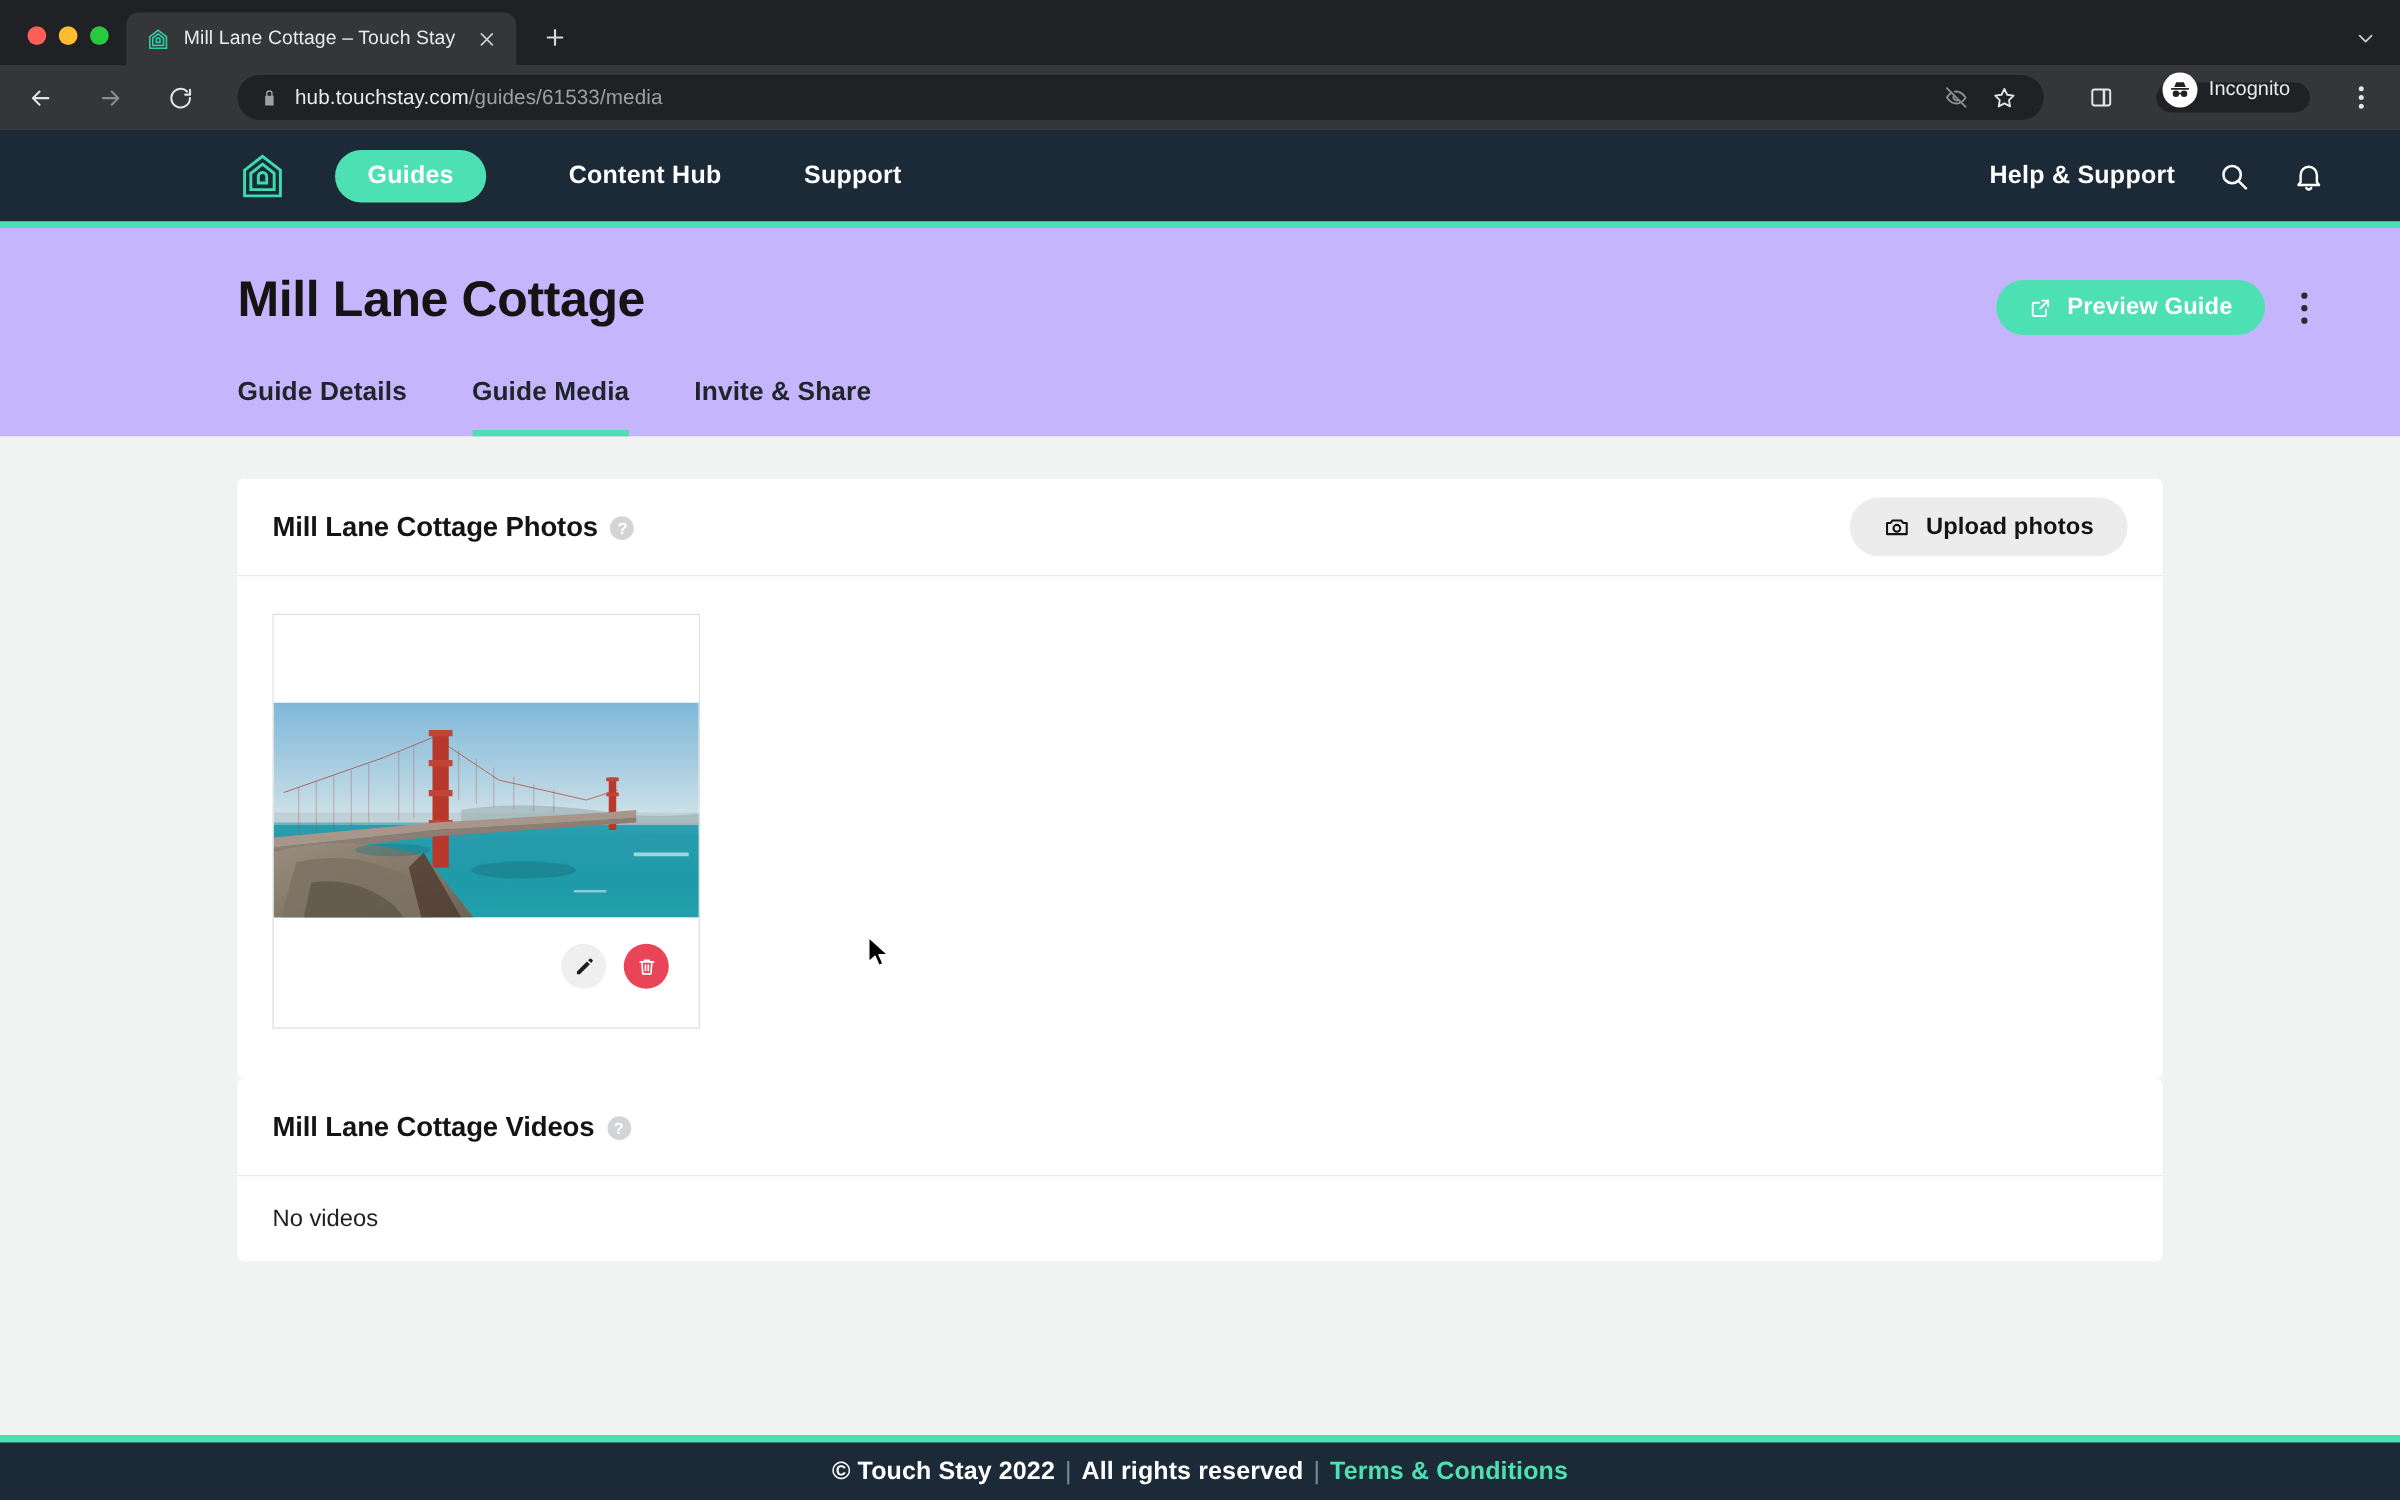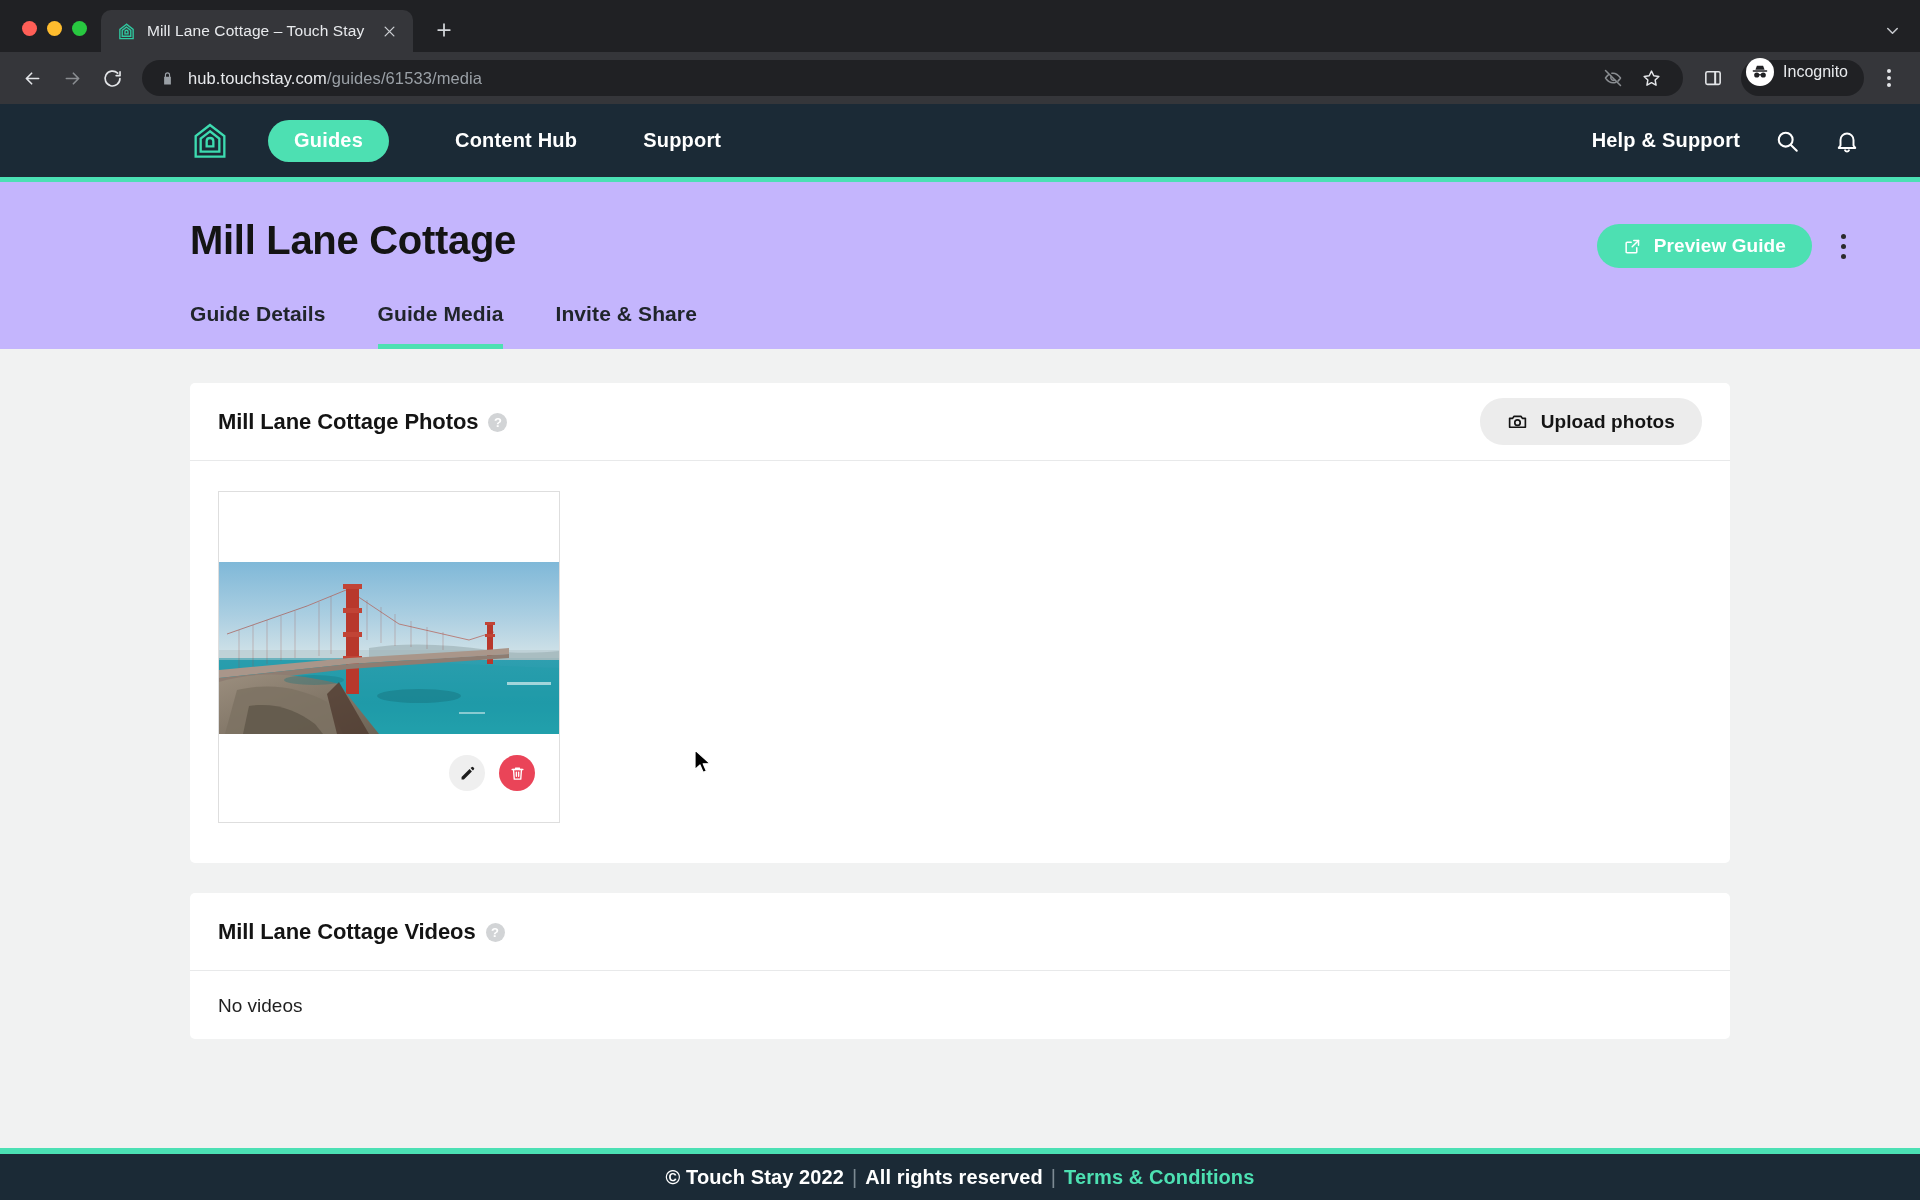--- a/index.html
+++ b/index.html
@@ -30,39 +30,39 @@
   }
   .tab-favicon { width: 19px; height: 19px; flex: 0 0 19px; display: block; }
   .tab-title { color: #e8eaed; font-size: 15.5px; white-space: nowrap; letter-spacing: .1px; }
   .tab-close { width: 20px; height: 20px; color: #cdd0d4; display: flex; align-items: center; justify-content: center; margin-left: 4px; }
   .newtab { width: 34px; height: 34px; margin: 0 0 5px 14px; display: flex; align-items: center; justify-content: center; color: #d3d6da; }
   .tabstrip-right { margin-left: auto; padding: 0 18px 12px 0; display: flex; align-items: center; }
   .chev-down { color: #c6c9cd; display: flex; }
 
   .toolbar {
     height: 52px; background: #35363a; display: flex; align-items: center;
-    padding: 0 14px; gap: 4px;
+    padding: 0 14px; gap: 20px;
   }
   .tb-btn {
     width: 36px; height: 36px; border-radius: 50%;
     display: flex; align-items: center; justify-content: center; color: #e3e5e8;
     flex: 0 0 auto;
   }
   .tb-btn.dim { color: #8a8d91; }
   .omnibox {
     flex: 1; height: 36px; background: #202124; border-radius: 18px;
     display: flex; align-items: center; padding: 0 14px 0 18px; margin: 0 8px;
     min-width: 0;
   }
   .lock { margin-right: 13px; display: flex; color: #9aa0a6; }
   .url { font-size: 16.5px; color: #9aa0a6; white-space: nowrap; letter-spacing: .1px; }
   .url b { color: #e8eaed; font-weight: 400; }
   .omni-right { margin-left: auto; display: flex; align-items: center; gap: 2px; }
   .incognito-pill {
-    height: 36px; border-radius: 18px; background: #202124;
+    height: 24px; border-radius: 18px; background: #202124;
     display: flex; align-items: center; gap: 9px; padding: 0 16px 12px 5px; margin-left: 6px;
   }
   .incog-av { width: 28px; height: 28px; border-radius: 50%; background: #fff; display: flex; align-items: center; justify-content: center; }
   .incog-label { color: #e8eaed; font-size: 16px; }
   .kebab-v { width: 34px; height: 36px; display: flex; flex-direction: column; align-items: center; justify-content: center; gap: 3px; margin-left: 4px; }
   .kebab-v i { width: 4px; height: 4px; background: #e3e5e8; border-radius: 50%; display: block; }
 
   
   .viewport { flex: 1; background: #f1f2f2; position: relative; overflow: hidden; }
 
@@ -98,21 +98,21 @@
 
   .tabs { display: flex; padding: 34px 0 0 190px; gap: 52px; }
   .tab-item {
     font-size: 21px; font-weight: bold; color: #20252b; padding-bottom: 18px;
     border-bottom: 5px solid transparent; white-space: nowrap; letter-spacing: .1px;
   }
   .tab-item.active { border-bottom-color: #4de0b2; }
 
   
   .content { padding: 34px 190px 0 190px; }
-  .card { background: #ffffff; border-radius: 5px; margin-bottom: 30px; }
+  .card { background: #ffffff; border-radius: 5px; }
   .card-head {
     height: 78px; display: flex; align-items: center; padding: 0 28px 0 28px;
     border-bottom: 1px solid #e8e9ea;
   }
   .card-title { font-size: 22px; font-weight: bold; color: #141414; letter-spacing: -.1px; }
   .help-dot {
     width: 19px; height: 19px; border-radius: 50%; background: #d2d4d6; color: #ffffff;
     font-size: 13px; font-weight: bold; display: flex; align-items: center; justify-content: center;
     margin-left: 10px; margin-top: 2px;
   }

